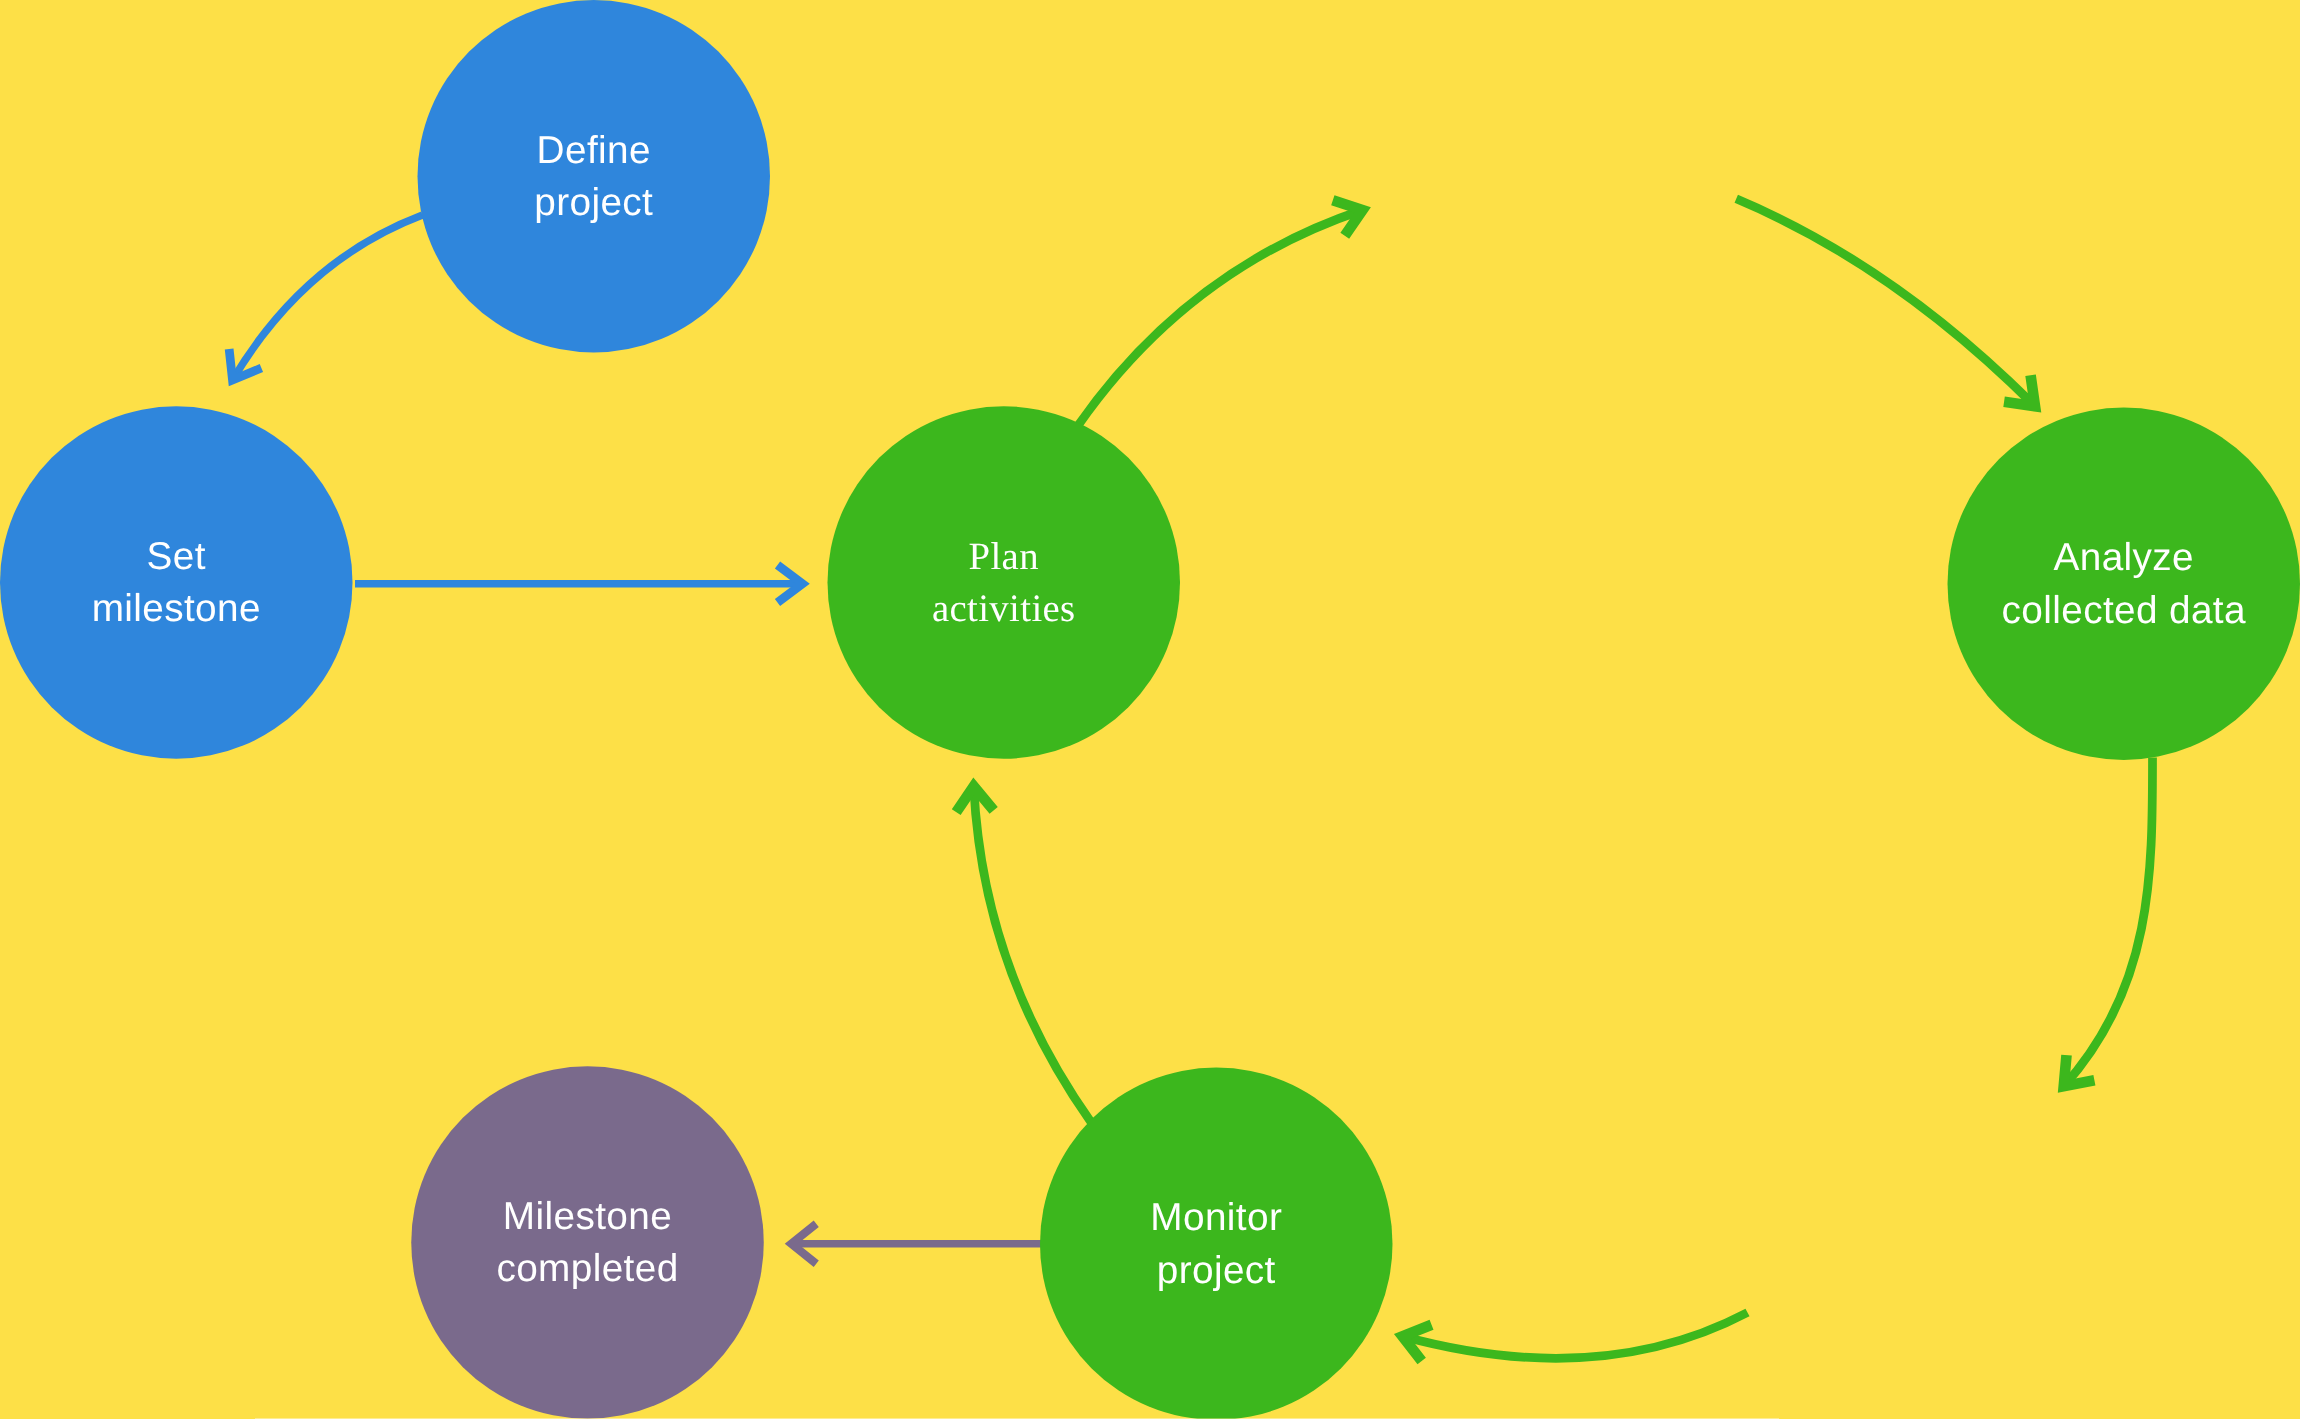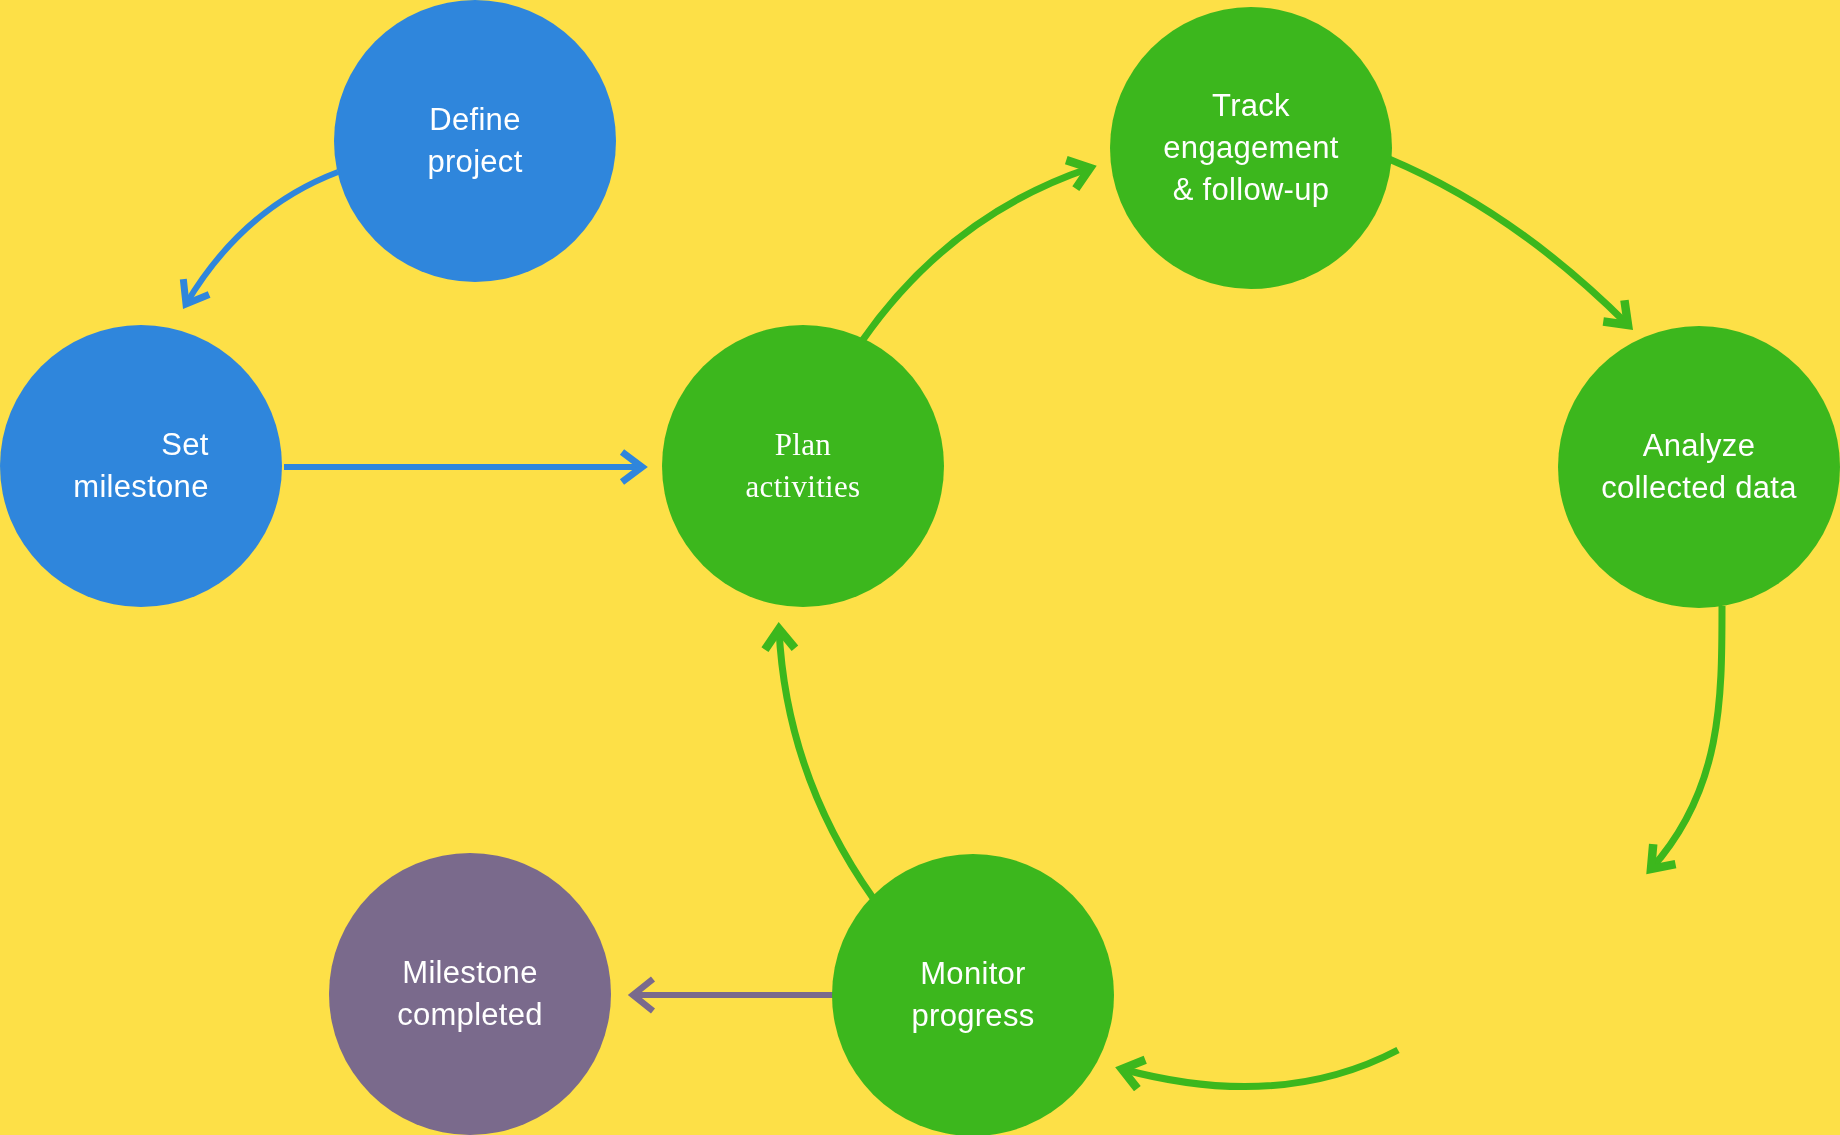--- a/index.html
+++ b/index.html
@@ -72,33 +72,30 @@
     <path class="edge" d="M 1389 159 Q 1515 212 1628 325" marker-end="url(#ah-green)" stroke="#3CB71D"></path>
     <path class="edge" d="M 1722 606 C 1722 700 1722 790 1651 869" marker-end="url(#ah-green)" stroke="#3CB71D"></path>
     <path class="edge" d="M 1398 1050 Q 1280 1112 1122 1069" marker-end="url(#ah-green)" stroke="#3CB71D"></path>
     <path class="edge" d="M 873 898 Q 786 775 779 629" marker-end="url(#ah-green)" stroke="#3CB71D"></path>
     <path class="edge thin" d="M 833 995 L 633 995" marker-end="url(#ah-purple)" stroke="#7A6A8C"></path>
   </svg>
 
   <div class="node" style="left: 334px; top: 0px; background-color: rgb(47, 134, 220);">Define
 project</div>
 
-  <div class="node" style="left: 0px; top: 325px; background-color: rgb(47, 134, 220); text-align: right;">Set
+  <div class="node" style="left: 0px; top: 325px; background-color: rgb(47, 134, 220);">Set
 milestone</div>
 
   <div class="node" style="left: 662px; top: 325px; background-color: rgb(60, 183, 29); font-family: Liberation Serif, serif;">Plan
 activities</div>
 
-  <div class="node" style="left: 1110px; top: 7px; background-color: rgb(60, 183, 29);">Track
-engagement
-&amp; follow-up</div>
 
   <div class="node" style="left: 1558px; top: 326px; background-color: rgb(60, 183, 29);">Analyze
 collected data</div>
 
 
   <div class="node" style="left: 832px; top: 854px; background-color: rgb(60, 183, 29);">Monitor
-progress</div>
+project</div>
 
   <div class="node" style="left: 329px; top: 853px; background-color: rgb(122, 106, 140);">Milestone
 completed</div>
 
 </div>
 
 </body></html>

